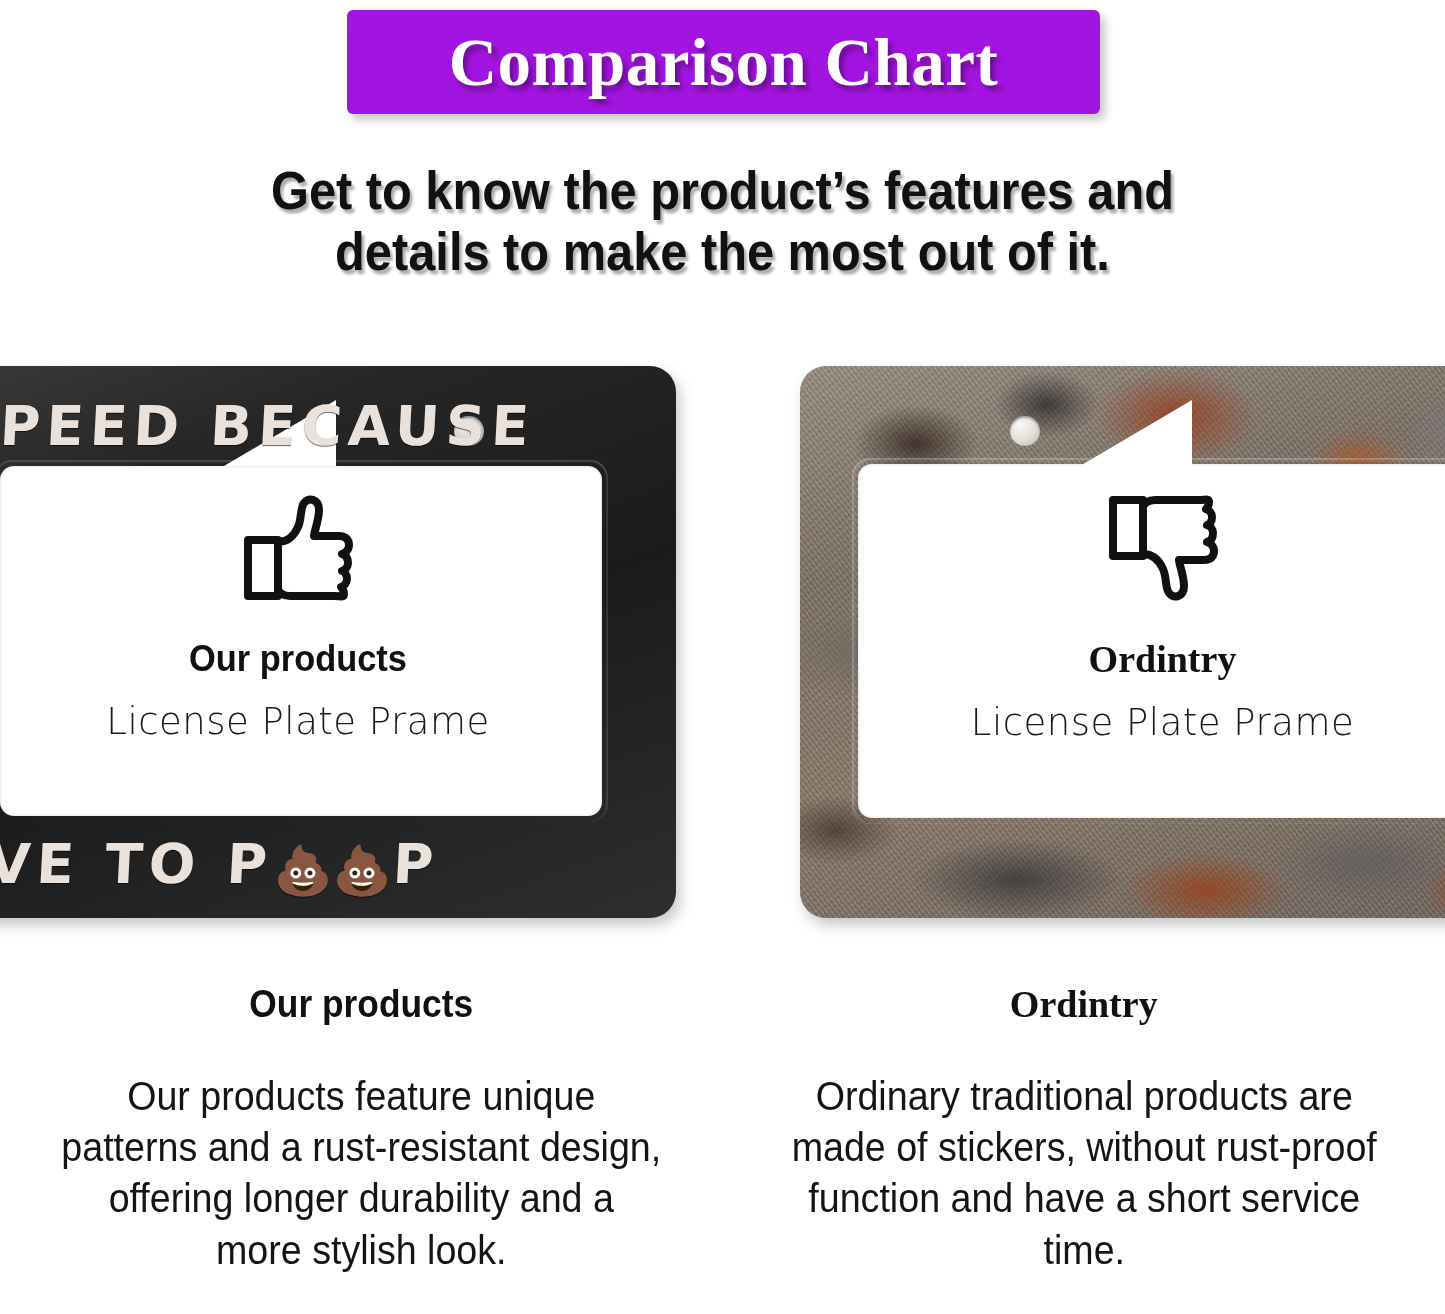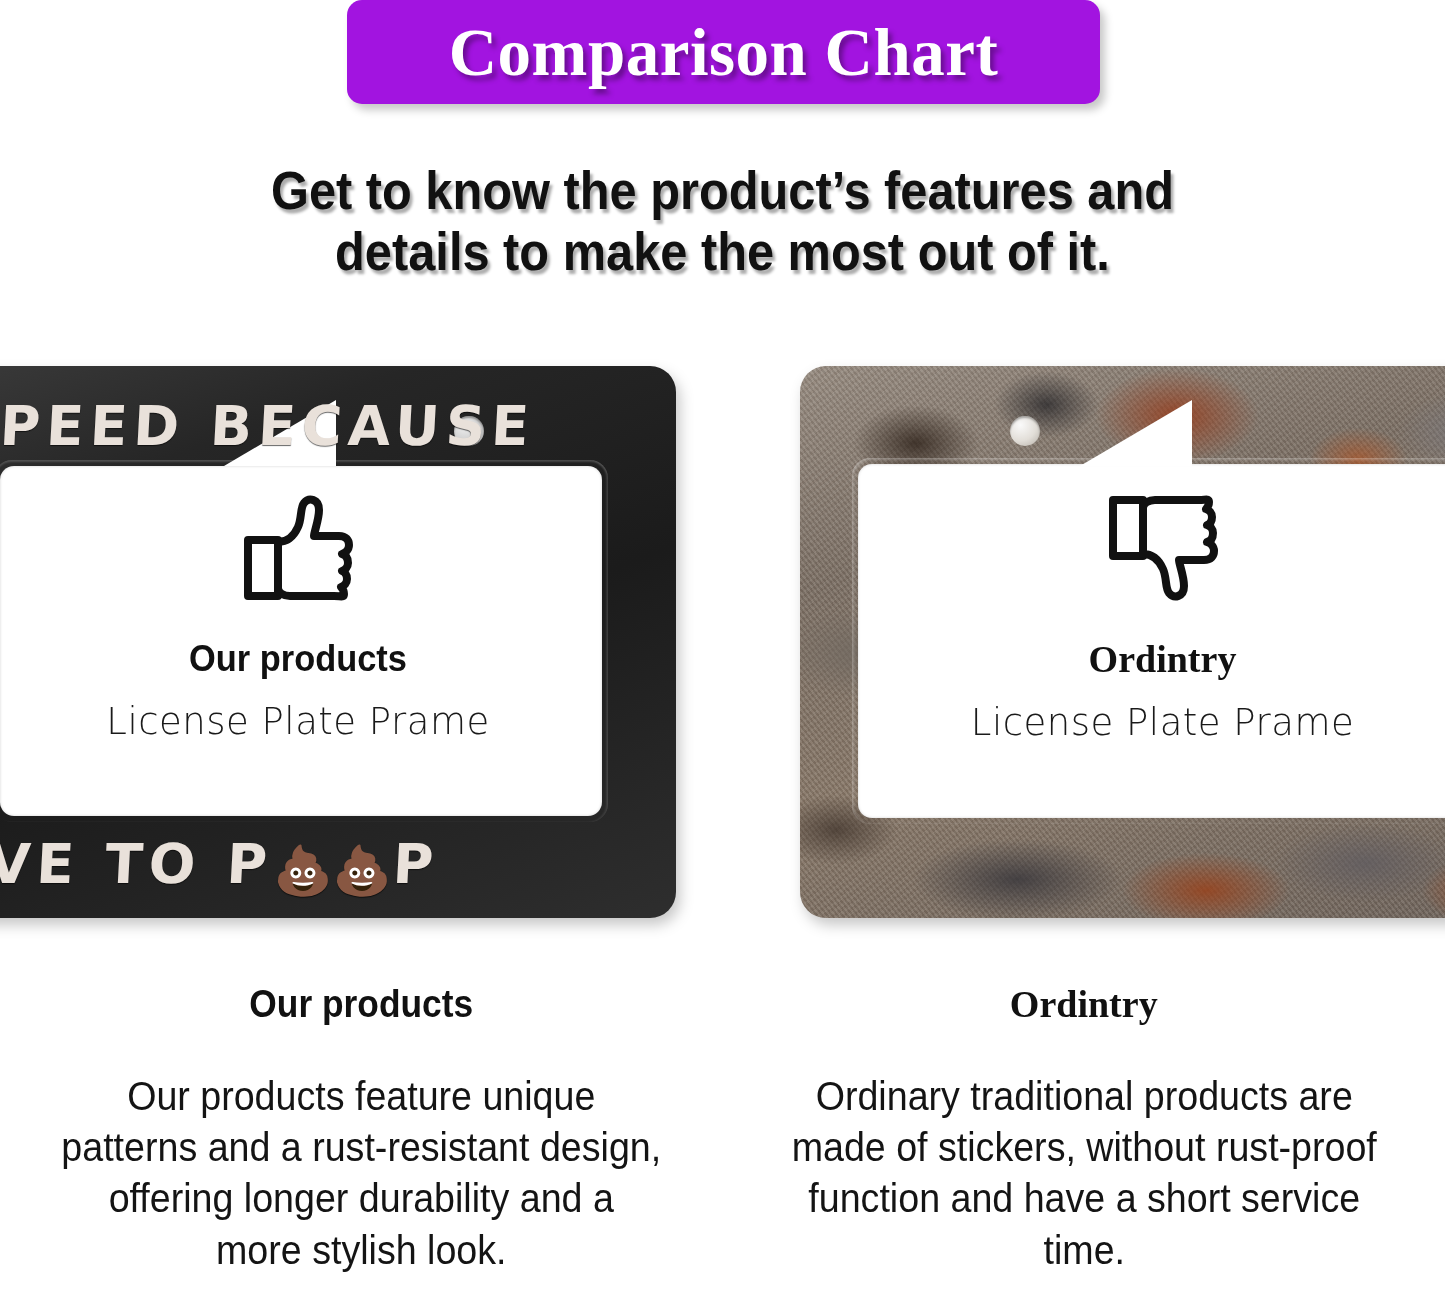--- a/index.html
+++ b/index.html
@@ -13,25 +13,25 @@
     position: relative;
     overflow: hidden;
     font-family: "Liberation Sans", sans-serif;
     -webkit-font-smoothing: antialiased;
   }
 
   
   .banner {
     position: absolute;
     left: 347px;
-    top: 0;
+    top: 10px;
     width: 753px;
     height: 104px;
     background: #a214e0;
-    border-radius: 15px;
+    border-radius: 6px;
     box-shadow: 5px 6px 9px rgba(0,0,0,0.22);
     display: flex;
     align-items: center;
     justify-content: center;
   }
   .banner-text {
     font-family: "Liberation Serif", "DejaVu Serif", serif;
     font-weight: bold;
     font-size: 67px;
     color: #ffffff;

